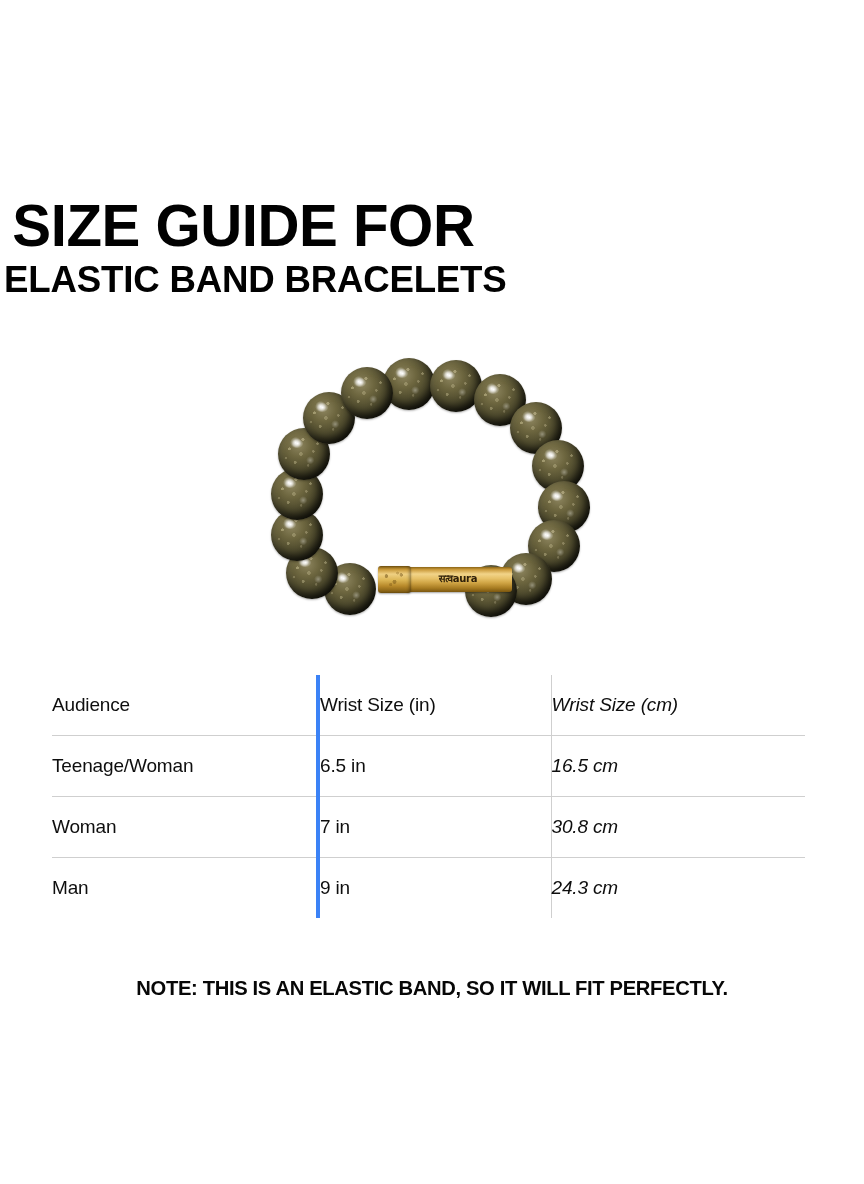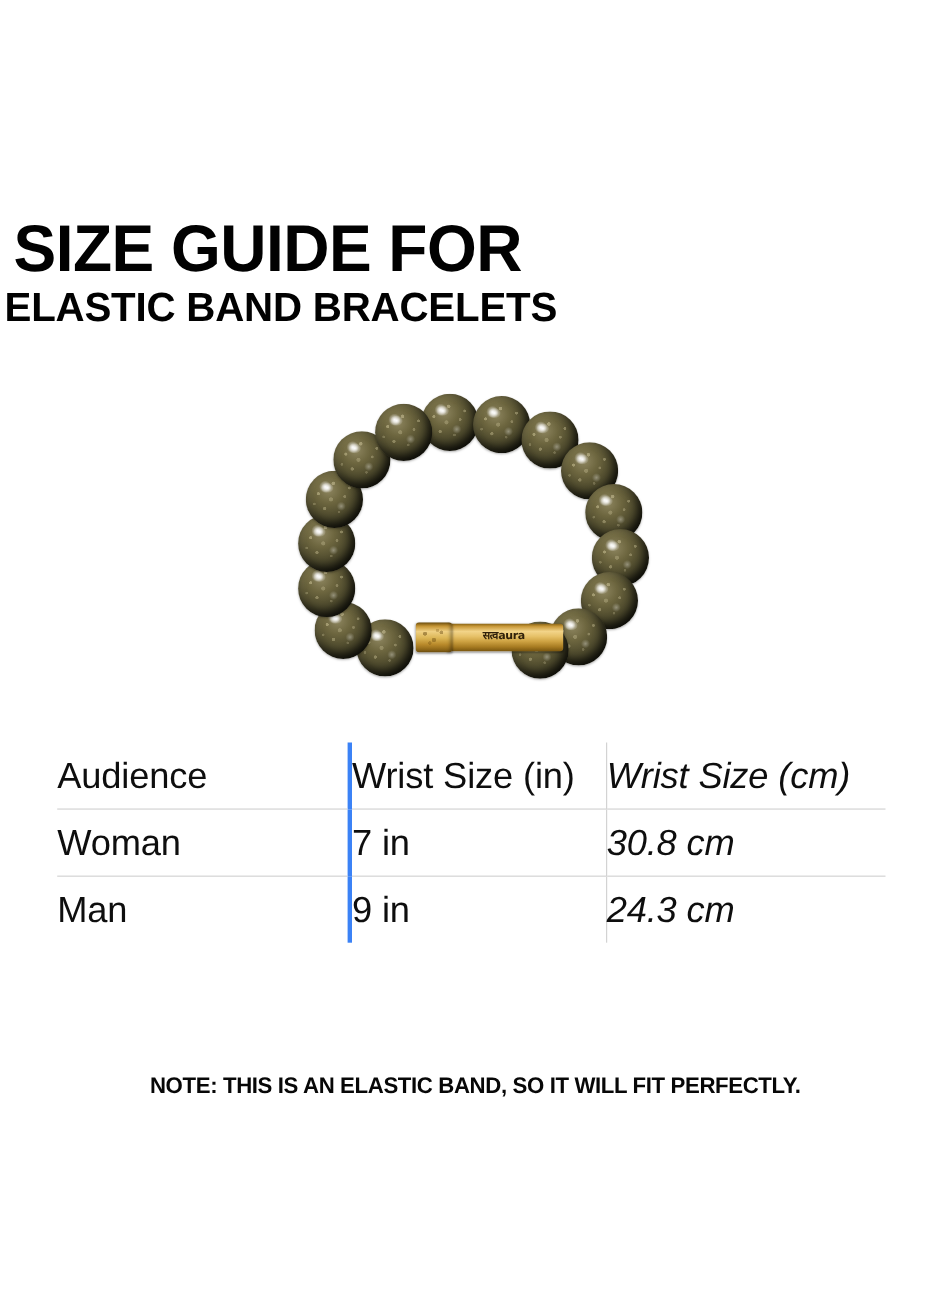--- a/index.html
+++ b/index.html
@@ -163,21 +163,21 @@
     position: absolute;
     left: 52px;
     top: 675px;
     width: 753px;
     border-collapse: collapse;
     table-layout: fixed;
   }
   .size-table td, .size-table th {
     text-align: left;
     font-family: "Liberation Sans", sans-serif;
-    font-size: 33px;
+    font-size: 19px;
     font-weight: normal;
     color: #0e0e0e;
     padding: 0;
     height: 60px;
     vertical-align: middle;
     letter-spacing: -0.15px;
   }
   .col-a { width: 266px; }
   .col-b { width: 233px; }
   .col-c { width: 254px; }
@@ -280,20 +280,25 @@
   </colgroup>
   <thead>
     <tr>
       <th class="cell-a">Audience</th>
       <th class="cell-b">Wrist Size (in)</th>
       <th class="cell-c">Wrist Size (cm)</th>
     </tr>
   </thead>
   <tbody>
     <tr>
+      <td class="cell-a">Teenage/Woman</td>
+      <td class="cell-b">6.5 in</td>
+      <td class="cell-c">16.5 cm</td>
+    </tr>
+    <tr>
       <td class="cell-a">Woman</td>
       <td class="cell-b">7 in</td>
       <td class="cell-c">30.8 cm</td>
     </tr>
     <tr>
       <td class="cell-a">Man</td>
       <td class="cell-b">9 in</td>
       <td class="cell-c">24.3 cm</td>
     </tr>
   </tbody>

